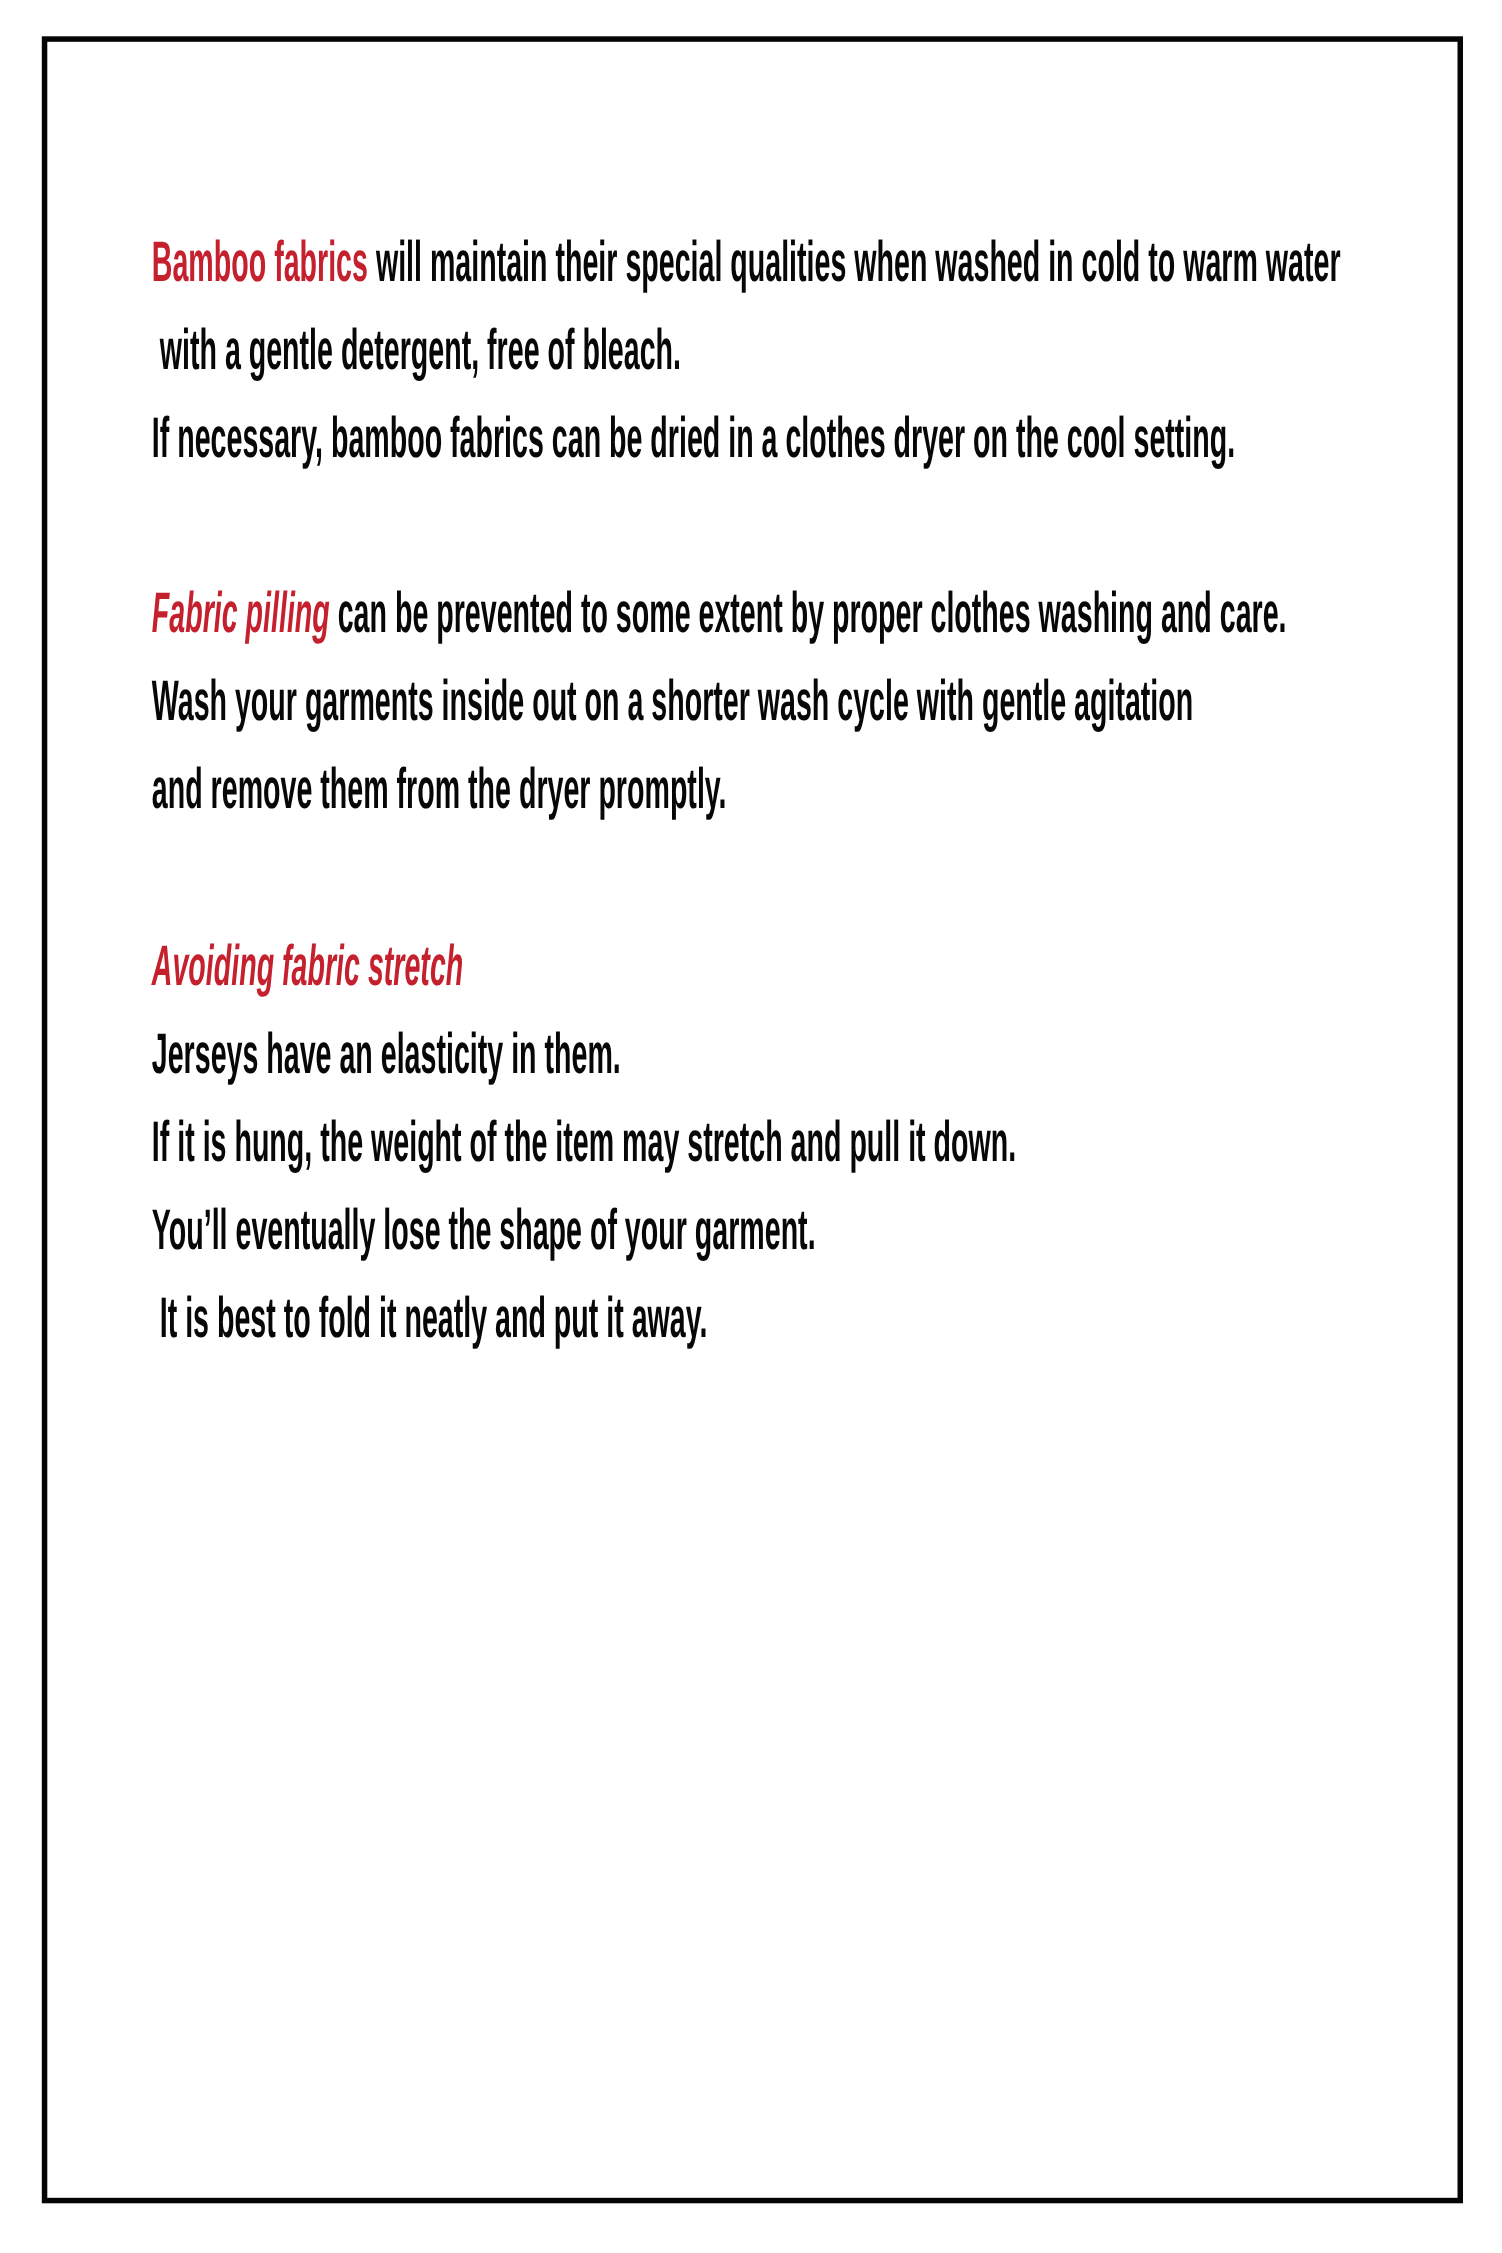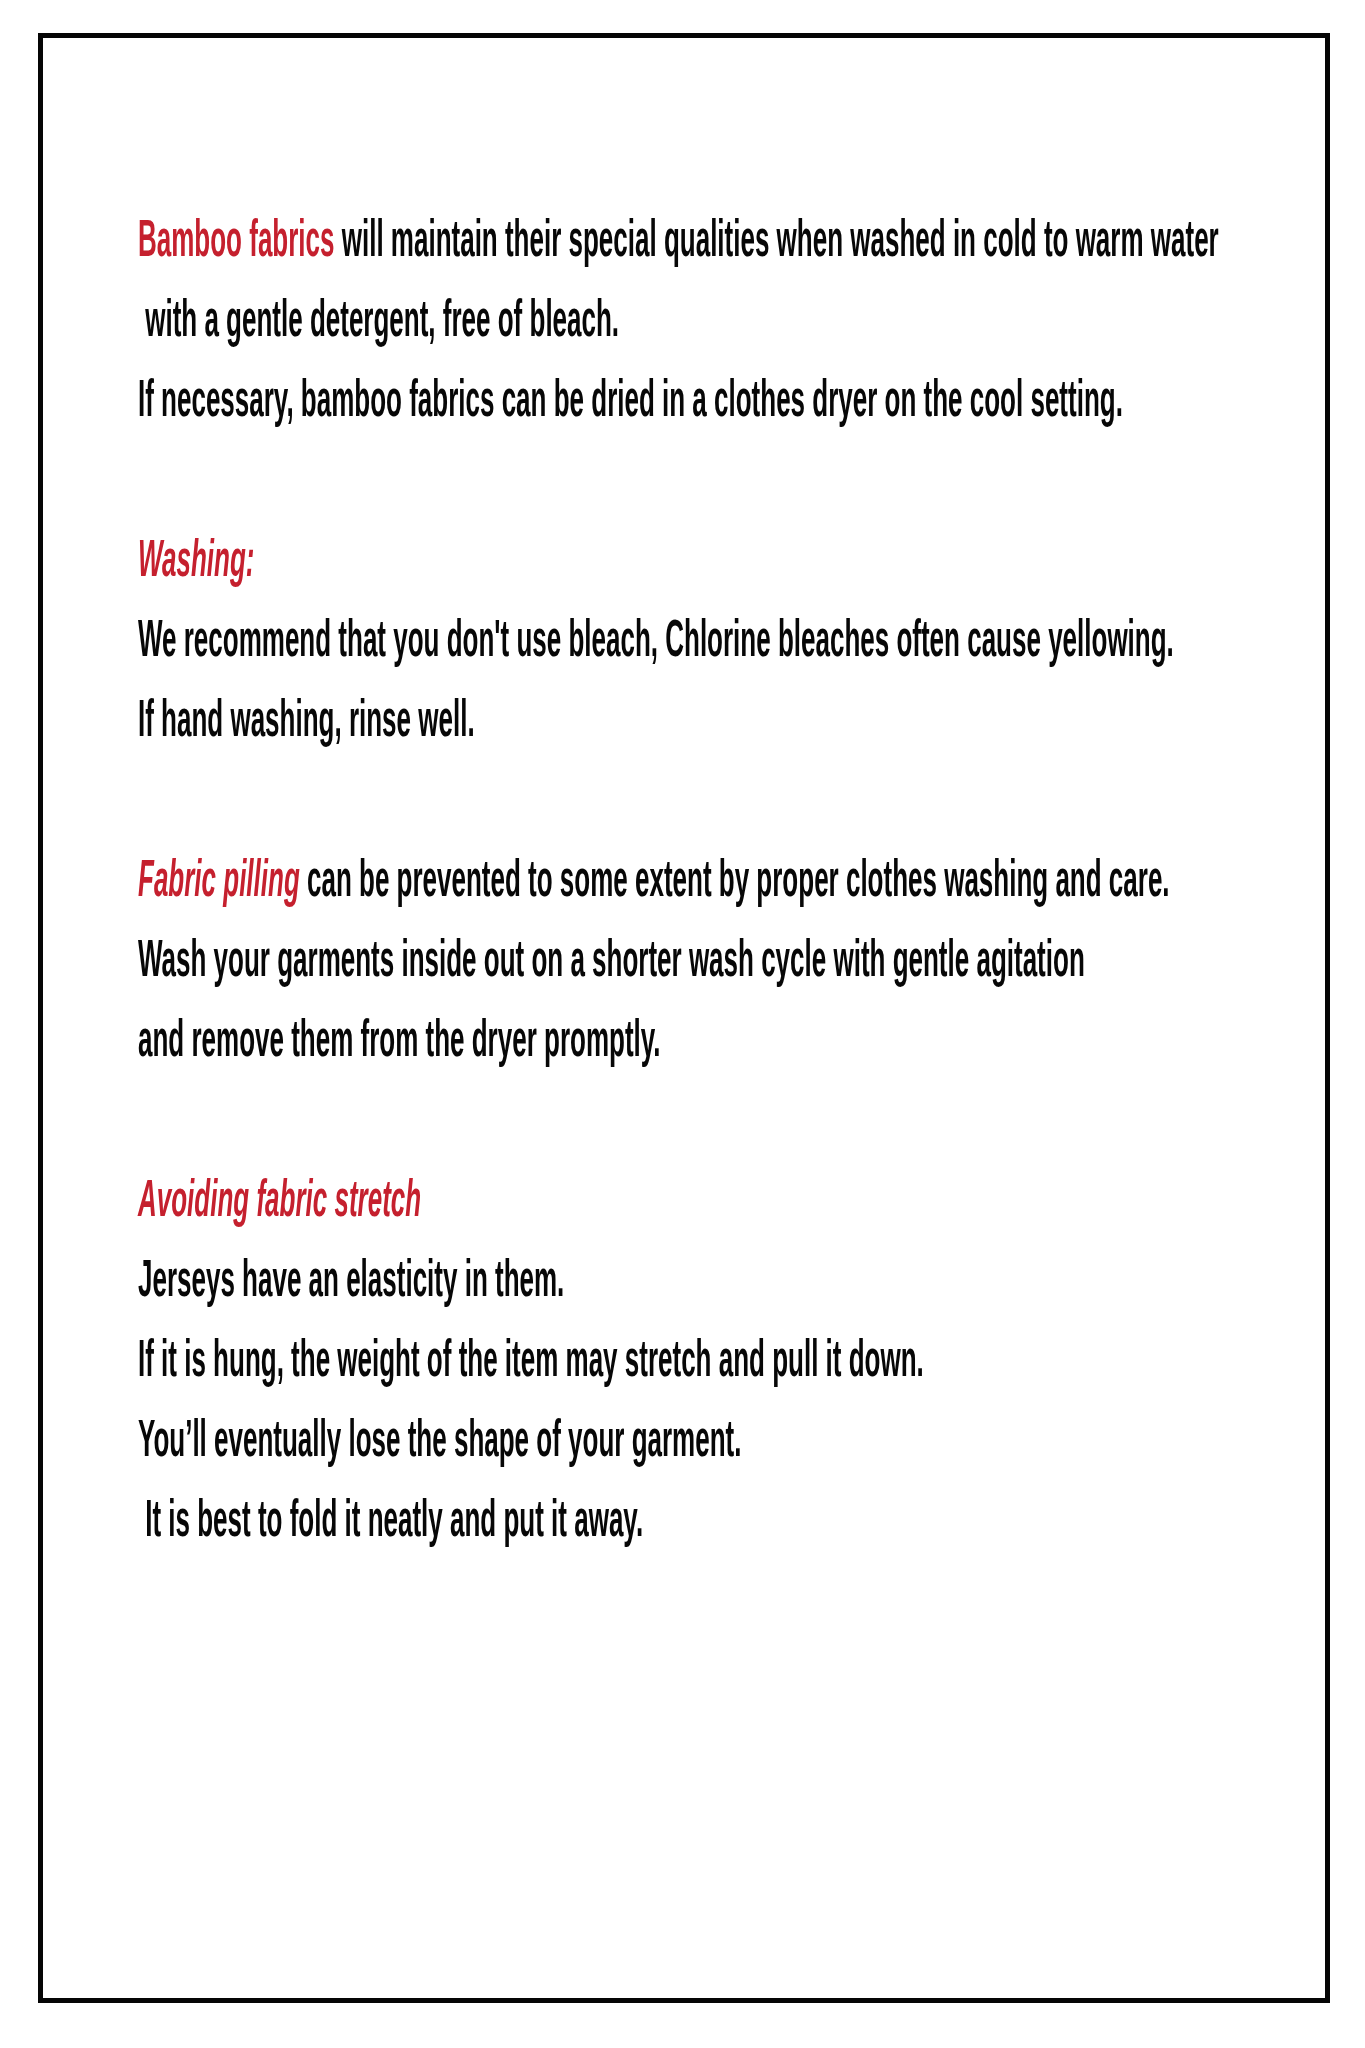--- a/index.html
+++ b/index.html
@@ -57,25 +57,20 @@
 
 <div class="page">
   <div class="frame">
     <div class="content">
         <div class="section">
           <div class="line"><span class="seg-red ">Bamboo fabrics</span><span class=""> will maintain their special qualities when washed in cold to warm water</span></div>
           <div class="line"><span class=""> with a gentle detergent, free of bleach.</span></div>
           <div class="line"><span class="">If necessary, bamboo fabrics can be dried in a clothes dryer on the cool setting.</span></div>
         </div>
         <div class="section">
-          <div class="line"><span class="seg-red seg-italic">Washing:</span></div>
-          <div class="line"><span class="">We recommend that you don't use bleach, Chlorine bleaches often cause yellowing.</span></div>
-          <div class="line"><span class="">If hand washing, rinse well.</span></div>
-        </div>
-        <div class="section">
           <div class="line"><span class="seg-red seg-italic">Fabric pilling</span><span class=""> can be prevented to some extent by proper clothes washing and care.</span></div>
           <div class="line"><span class="">Wash your garments inside out on a shorter wash cycle with gentle agitation</span></div>
           <div class="line"><span class="">and remove them from the dryer promptly.</span></div>
         </div>
         <div class="section">
           <div class="line"><span class="seg-red seg-italic">Avoiding fabric stretch</span></div>
           <div class="line"><span class="">Jerseys have an elasticity in them.</span></div>
           <div class="line"><span class="">If it is hung, the weight of the item may stretch and pull it down.</span></div>
           <div class="line"><span class="">You’ll eventually lose the shape of your garment.</span></div>
           <div class="line"><span class=""> It is best to fold it neatly and put it away.</span></div>

